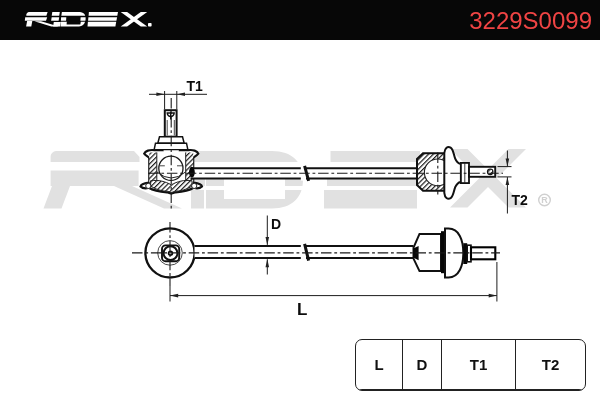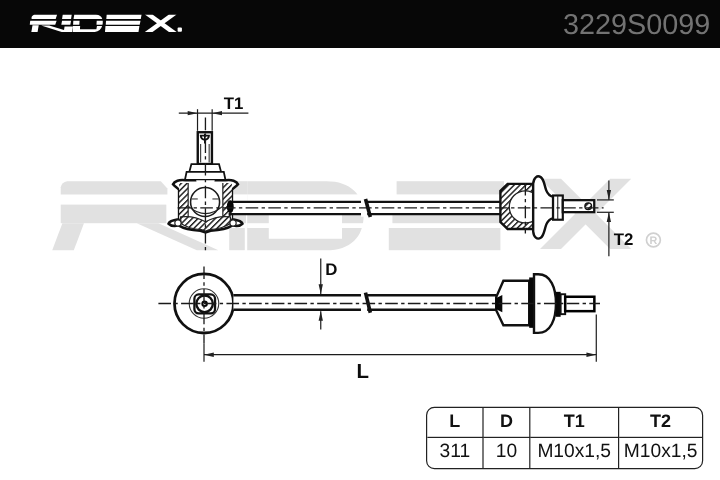--- a/index.html
+++ b/index.html
@@ -1,19 +1,19 @@
 <!DOCTYPE html>
 <html><head>
 <meta charset="utf-8">
 <style>
   html,body{margin:0;padding:0;}
   body{width:600px;height:400px;position:relative;background:#fff;overflow:hidden;
        font-family:"Liberation Sans",sans-serif;}
   #hdr{position:absolute;left:0;top:0;width:600px;height:40px;background:#070707;}
-  #pn{position:absolute;right:8px;top:0;height:28px;line-height:41px;color:#737373;
+  #pn{position:absolute;right:8px;top:0;height:28px;line-height:41px;color:#ef4444;
       font-size:24px;font-weight:400;letter-spacing:0px;}
   #logo{position:absolute;left:24px;top:12px;}
   #wm{position:absolute;left:0;top:0;}
   #dwg{position:absolute;left:0;top:0;}
   
   #tblwrap{position:absolute;left:355px;top:339px;width:229px;height:50px;
            border:1.6px solid #222;border-radius:7px;overflow:hidden;}
   #tblwrap table{width:229px;height:50px;border-collapse:collapse;font-size:16px;color:#111;
                  font-family:"Liberation Sans",sans-serif;}
   #tblwrap td{text-align:center;padding:0;}
@@ -205,21 +205,15 @@
 
 <div id="tblwrap">
  <table>
   <tbody>
         <tr style="font-size:15px">
           <td class="ct rt" style="width:46px"><b>L</b></td>
           <td class="ct rt" style="width:38px"><b>D</b></td>
       <td class="ct rt" style="width:73px"><b>T1</b></td>
           <td class="rt"><b>T2</b></td>
         </tr>
-  <tr>
-          <td class="ct">311</td>
-          <td class="ct">10</td>
-          <td class="ct">M10x1,5</td>
-          <td>M10x1,5</td>
-        </tr>
  </tbody>
     </table>
 </div>
 
 </body></html>

